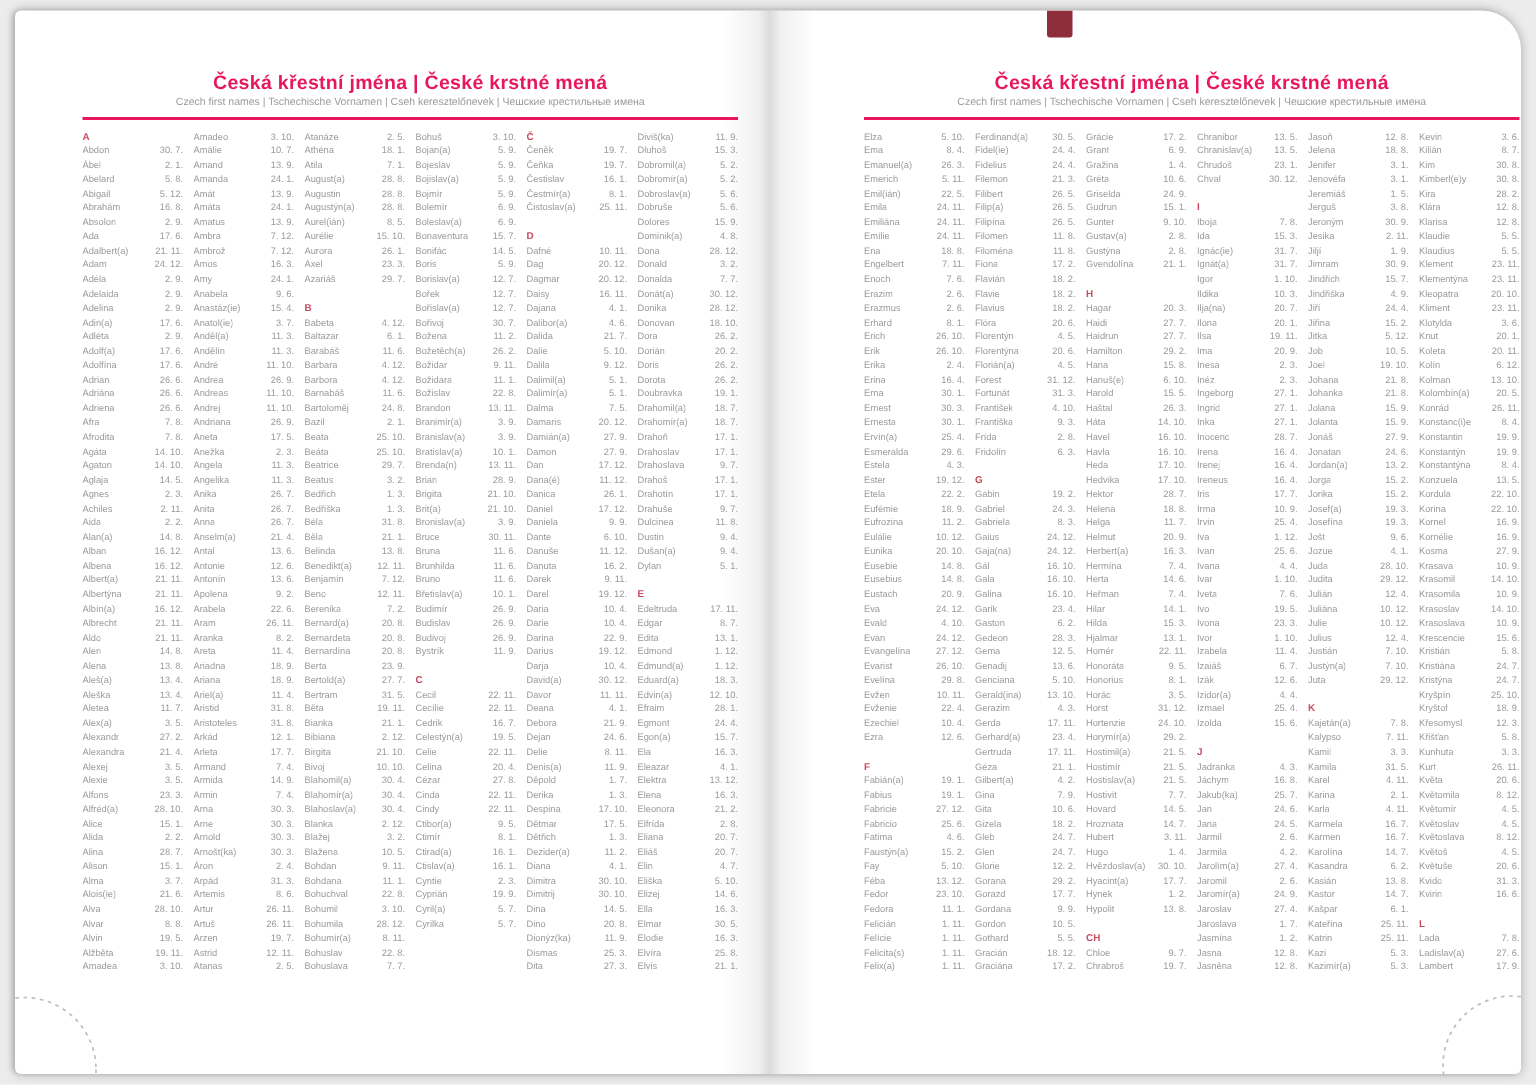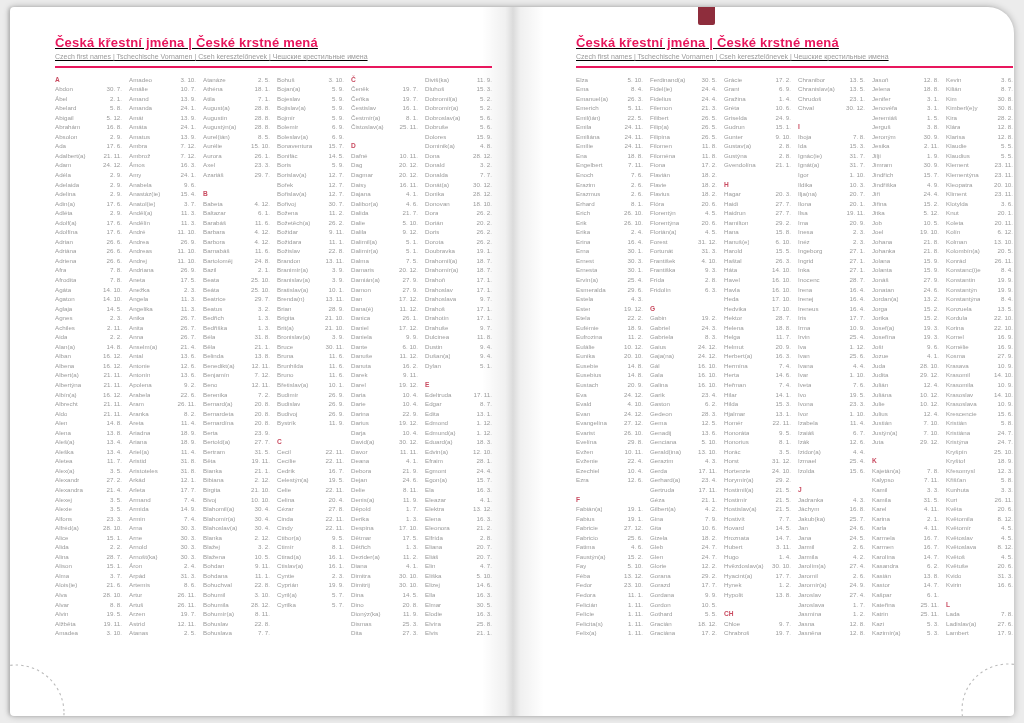--- a/index.html
+++ b/index.html
@@ -11,21 +11,21 @@
   .spine{position:absolute;left:472px;top:0;width:62px;height:100%;
          background:linear-gradient(90deg,rgba(0,0,0,0) 0%,rgba(0,0,0,.06) 38%,
                     rgba(0,0,0,.14) 50%,rgba(0,0,0,.06) 62%,rgba(0,0,0,0) 100%);}
   .red-tab{position:absolute;left:688px;top:0;width:17px;height:18px;
            background:#8e2d3c;border-radius:0 0 2px 2px;}
   .deco{position:absolute;left:0;top:0;pointer-events:none;}
   .arc{fill:none;stroke:#bcbcbc;stroke-width:1.1;stroke-dasharray:2.4 3.1;}
   .page{position:absolute;top:0;height:100%;}
   .page.left{left:45px;width:437px;}
   .page.right{left:566px;width:437px;}
-  .page-header{margin-top:28px;text-align:left;text-decoration:underline;}
+  .page-header{margin-top:40px;text-align:center;}
   .page-title{font-size:13px;font-weight:bold;color:var(--accent,#e8175d);
               line-height:15px;letter-spacing:.2px;}
   .page-subtitle{font-size:7px;color:#9a9a9a;line-height:9px;margin-top:2px;}
   .rule{height:1.5px;background:var(--accent,#e8175d);margin-top:5px;}
   .cols{display:flex;gap:7px;margin-top:7px;}
   .col{width:67px;}
   .row{display:flex;justify-content:space-between;line-height:9.55px;
        font-size:6.2px;color:#9a9a9a;}
   .row .nm{white-space:nowrap;overflow:hidden;}
   .row .dt{white-space:nowrap;margin-left:2px;}

